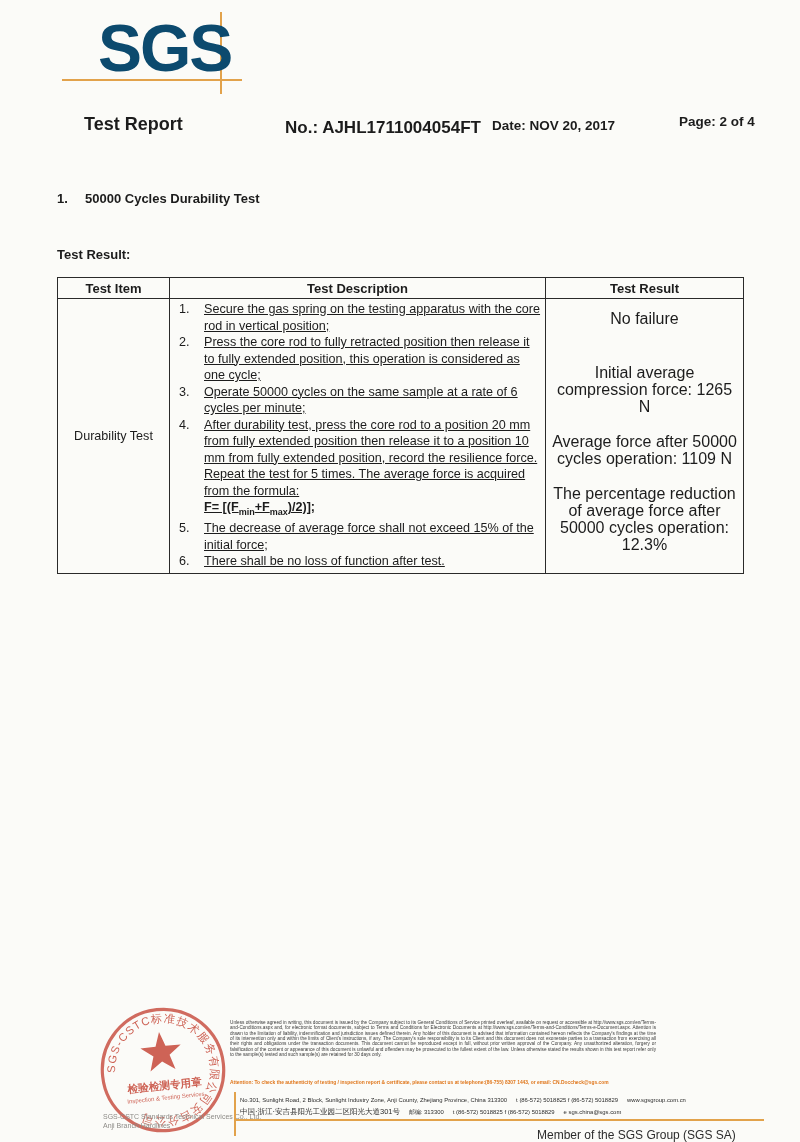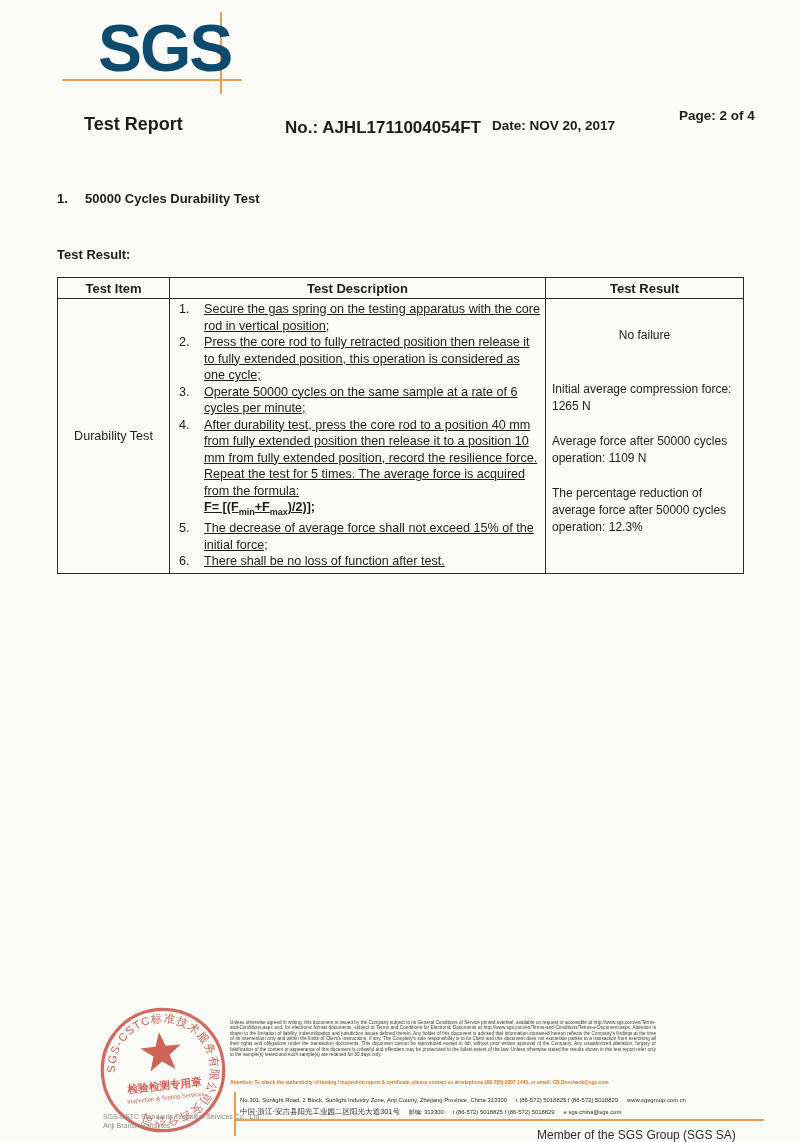--- a/index.html
+++ b/index.html
@@ -9,21 +9,21 @@
   
   .logo-wrap{position:absolute;left:60px;top:8px;width:250px;height:100px;}
   .logo-text{position:absolute;left:38px;top:2px;font-size:66px;font-weight:bold;letter-spacing:-2px;color:#0c4a6e;font-family:"Liberation Sans",sans-serif;}
   .logo-vline{position:absolute;left:160px;top:4px;width:2px;height:82px;background:#e2a24b;}
   .logo-hline{position:absolute;left:2px;top:71px;width:180px;height:2px;background:#e2a24b;}
 
   
   .rpt-title{position:absolute;left:84px;top:114px;font-size:18px;font-weight:bold;}
   .rpt-no{position:absolute;left:285px;top:118px;font-size:17px;font-weight:bold;}
   .rpt-date{position:absolute;left:492px;top:118px;font-size:13.5px;font-weight:bold;}
-  .rpt-page{position:absolute;left:645px;top:108px;font-size:13.5px;font-weight:bold;padding-left:34px;}
+  .rpt-page{position:absolute;left:645px;top:114px;font-size:13.5px;font-weight:bold;padding-left:34px;}
 
   
   .sec-head{position:absolute;left:57px;top:191px;font-size:13px;font-weight:bold;}
   .sec-head .num{display:inline-block;width:28px;}
   .result-label{position:absolute;left:57px;top:233px;font-size:13px;font-weight:bold;margin-top:14px;}
 
   
   .ttable{position:absolute;left:57px;top:277px;width:686px;border-collapse:collapse;table-layout:fixed;}
   .ttable th,.ttable td{border:1.4px solid #2a2a2a;vertical-align:top;}
   .ttable th{font-size:13px;font-weight:bold;text-align:center;padding:3px 2px 2px;}
@@ -31,21 +31,21 @@
   .col-desc{width:376px;}
   .col-res{width:198px;}
   .cell-item{text-align:center;vertical-align:middle !important;font-size:12.6px;}
   .cell-desc{padding:2px 4px 3px 6px;}
   .steps{counter-reset:n;margin:0;padding:0;list-style:none;font-size:12.6px;line-height:16.5px;text-decoration:underline;}
   .steps li{position:relative;padding-left:28px;}
   .steps li::before{counter-increment:n;content:counter(n) ".";position:absolute;left:3px;}
   .formula span{font-weight:bold;}
   .formula sub{font-size:9px;font-weight:bold;}
   .cell-res{padding:4px 6px;}
-  .res-stack{display:flex;flex-direction:column;justify-content:center;align-items:center;height:256px;font-size:12px;line-height:17px;}
+  .res-stack{display:flex;flex-direction:column;justify-content:center;align-items:center;height:256px;text-align:center;font-size:16px;line-height:17px;}
   .res-block{margin:9px 0;}
   .res-block.first{margin-bottom:28px;}
 
   
   .stamp{position:absolute;left:97px;top:1004px;width:132px;height:132px;transform:rotate(-6deg);opacity:.88;}
   .company-lines{position:absolute;left:103px;top:1112px;font-size:7px;line-height:9px;color:#8d8b87;}
   .legal{position:absolute;left:230px;top:1020px;width:426px;font-size:4.7px;line-height:5.35px;text-align:justify;color:#3a3a3a;}
   .attention{position:absolute;left:230px;top:1080px;width:426px;font-size:4.9px;line-height:6px;color:#e0761a;font-weight:bold;}
   .addr-block{position:absolute;left:240px;top:1095px;width:530px;}
   .addr-row{display:flex;white-space:nowrap;align-items:baseline;font-size:5.9px;line-height:11px;color:#2c2c2c;}
@@ -91,21 +91,21 @@
     </thead>
     <tbody>
       <tr>
         <td class="cell-item">Durability Test</td>
         <td class="cell-desc">
           <ol class="steps">
             <li>Secure the gas spring on the testing apparatus with the core rod in vertical position;</li>
             <li>Press the core rod to fully retracted position then release it to fully extended position, this operation is considered as one cycle;</li>
             <li>Operate 50000 cycles on the same sample at a rate of 6 cycles per minute;</li>
             <li>
-              <span>After durability test, press the core rod to a position 40 mm from fully extended position then release it to a position 10 mm from fully extended position, record the resilience force. Repeat the test for 5 times. The average force is acquired from the formula:</span>
+              <span>After durability test, press the core rod to a position 20 mm from fully extended position then release it to a position 10 mm from fully extended position, record the resilience force. Repeat the test for 5 times. The average force is acquired from the formula:</span>
               <div class="formula"><span>F= [(F</span><sub>min</sub><span>+F</span><sub>max</sub><span>)/2)];</span></div>
             </li>
             <li>The decrease of average force shall not exceed 15% of the initial force;</li>
             <li>There shall be no loss of function after test.</li>
           </ol>
         </td>
         <td class="cell-res">
           <div class="res-stack">
             <div class="res-block first">No failure</div>
             <div class="res-block">Initial average compression force: 1265 N</div>

